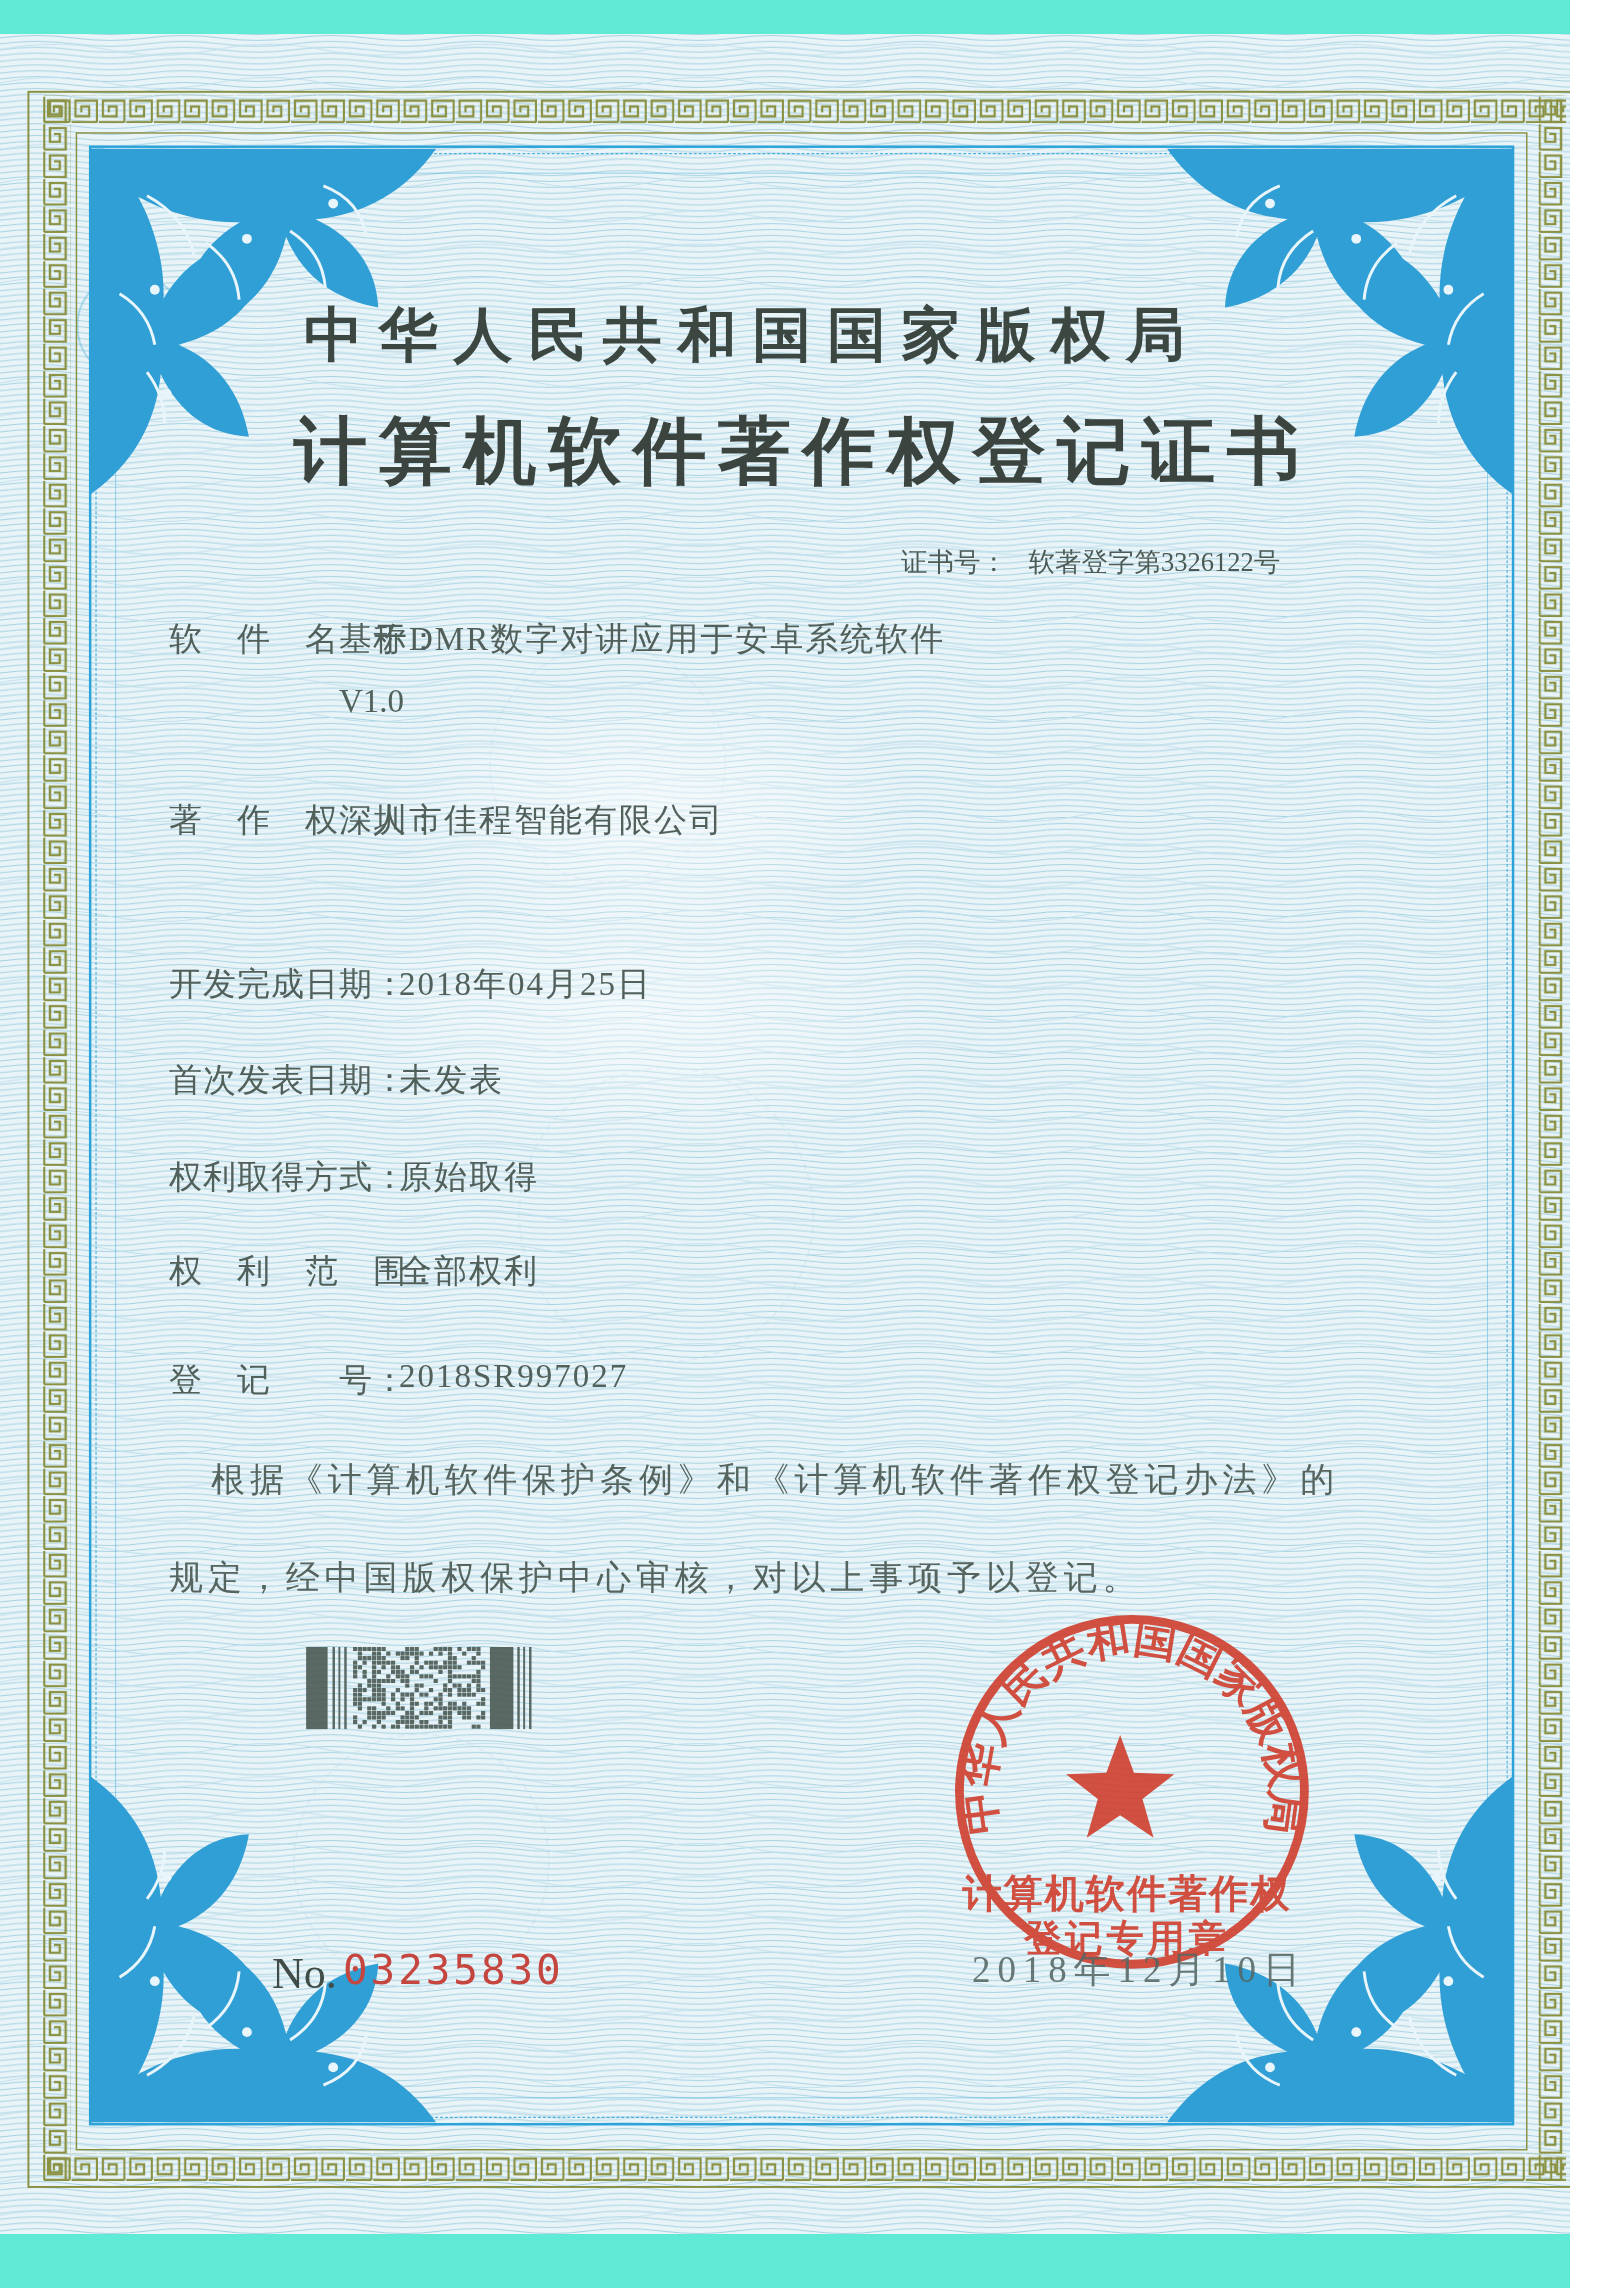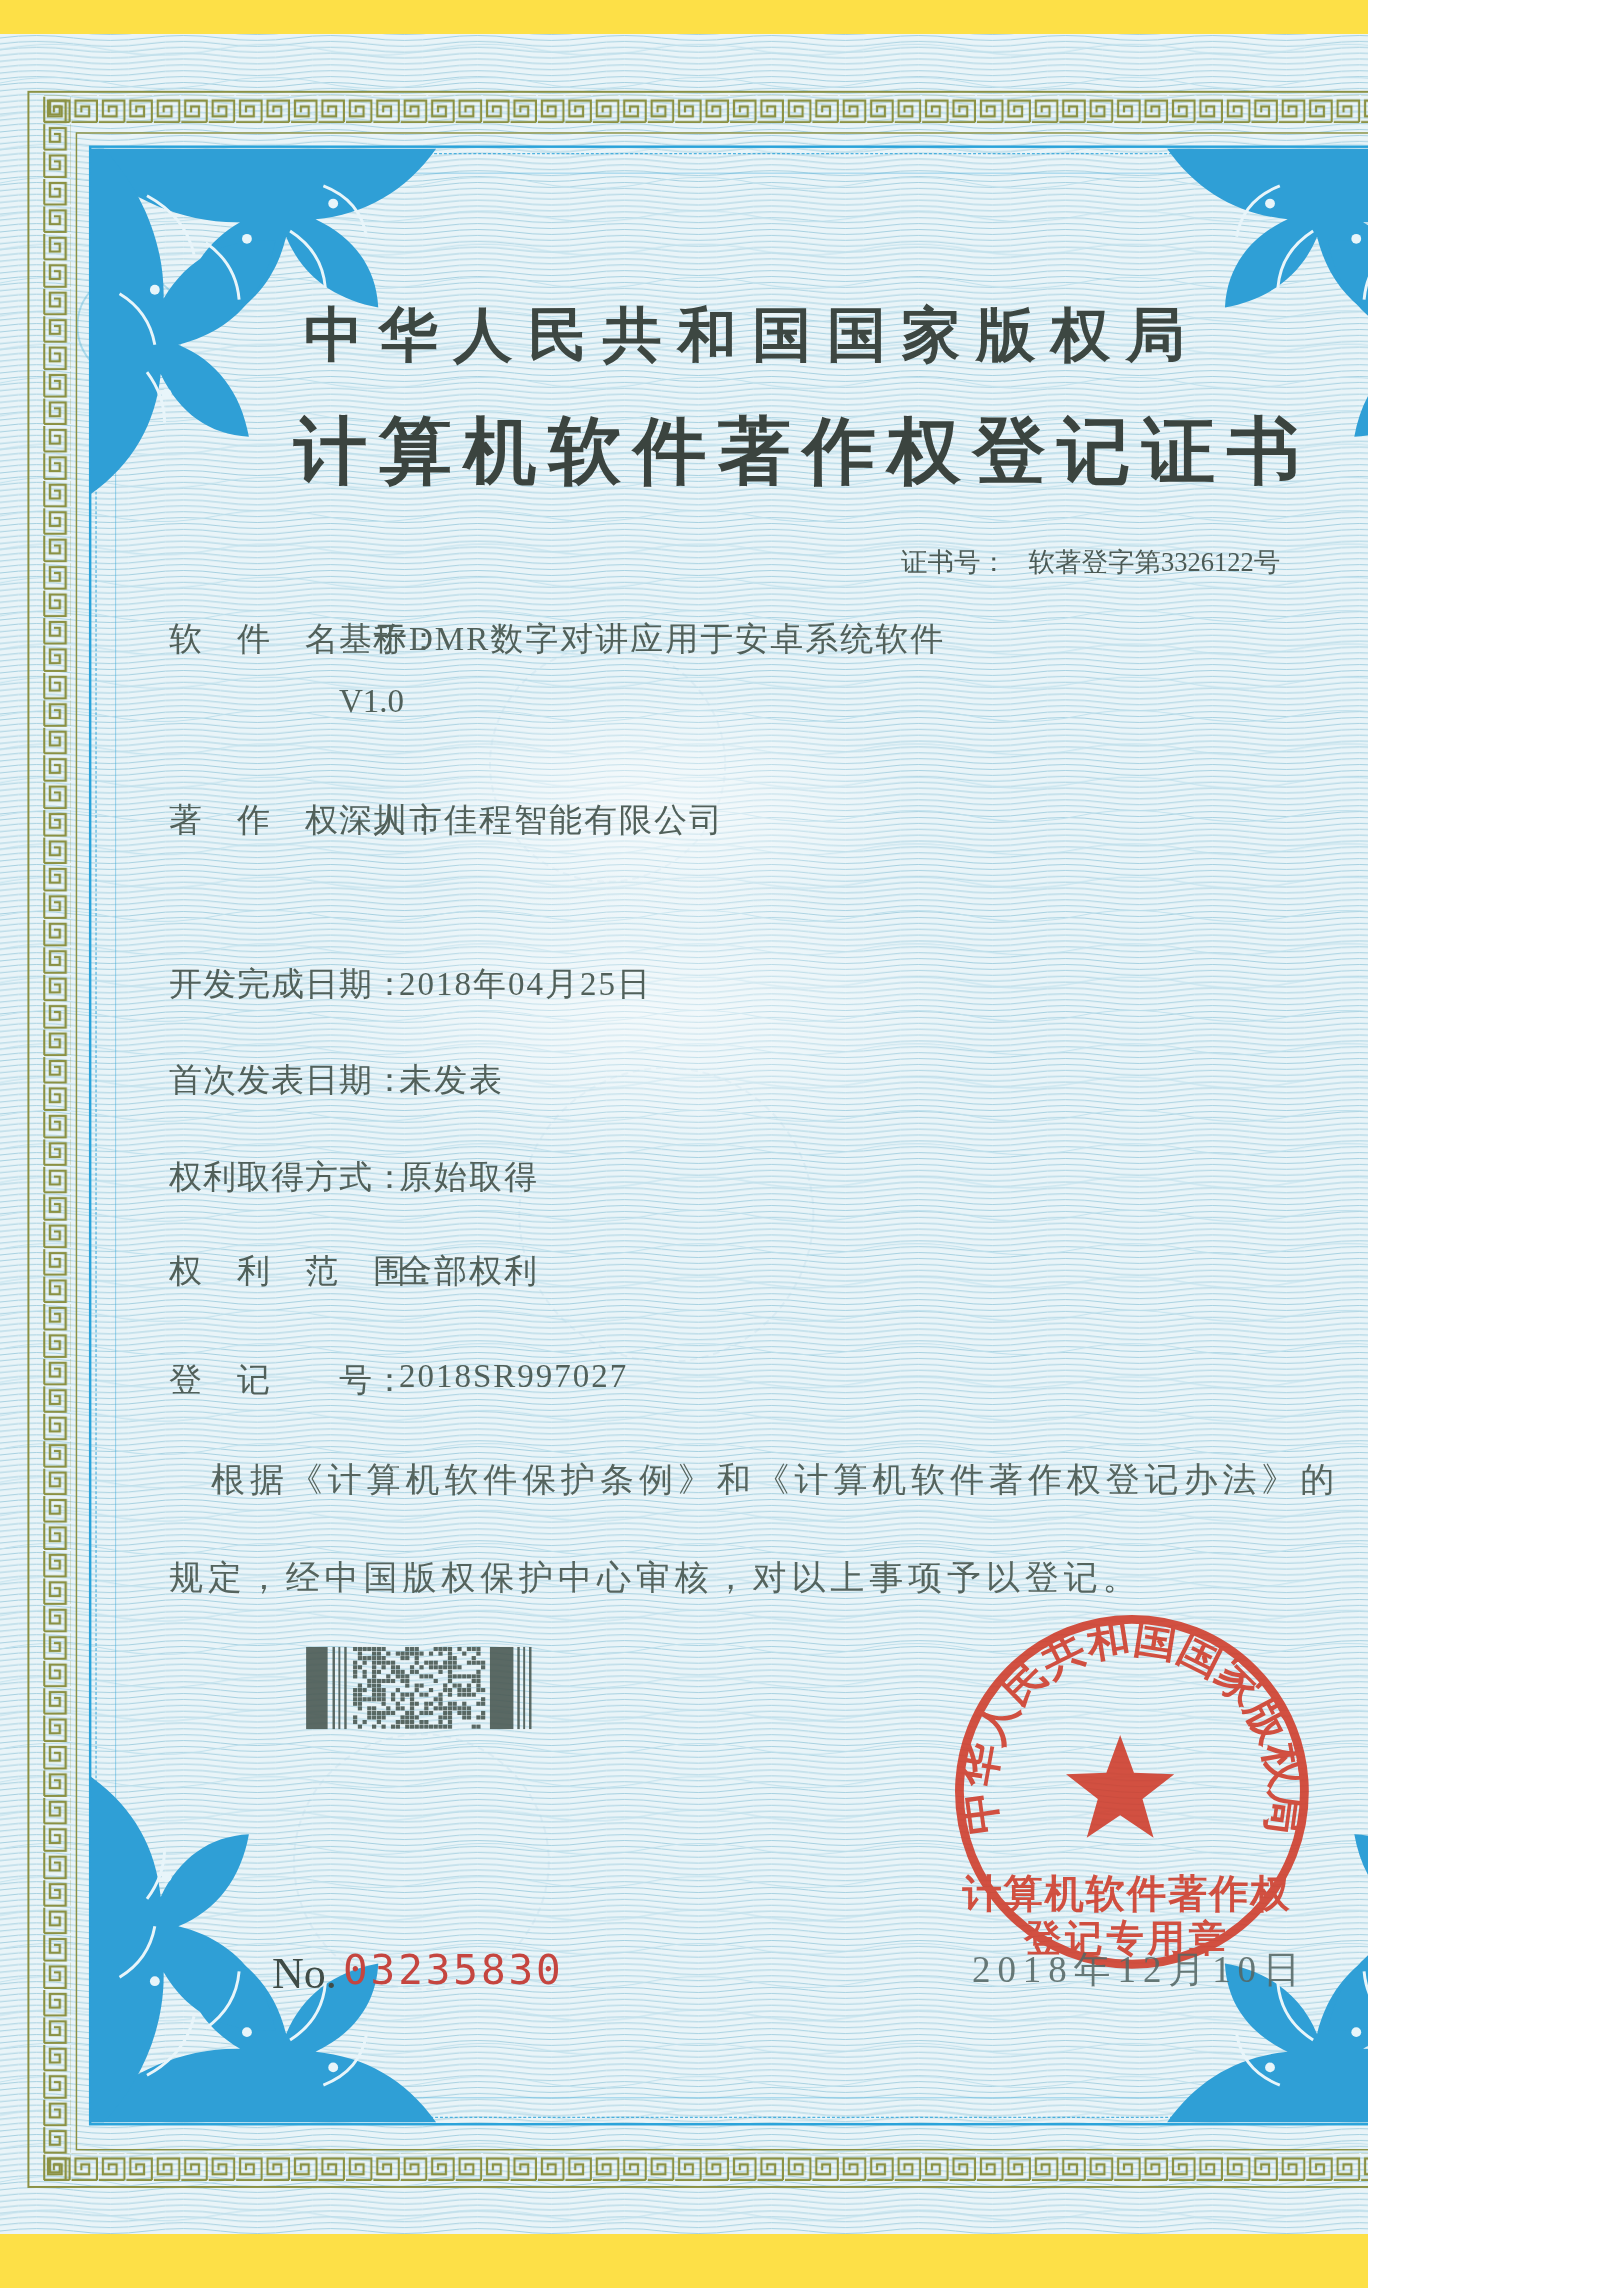--- a/index.html
+++ b/index.html
@@ -1,16 +1,16 @@
 <!DOCTYPE html>
 <html><head>
 <meta charset="utf-8">
 <style>
   html,body{margin:0;padding:0;background:#ffffff;}
-  .page{position:relative;width:1368px;height:2289px;background:#fde047;overflow:hidden;
+  .page{position:relative;width:1570px;height:2289px;background:#5eead4;overflow:hidden;
         font-family:"Liberation Serif","DejaVu Serif",serif;}
   .paper{position:absolute;left:0;top:34px;width:1613px;height:2200px;background:#e9f4f8;}
   .bg{position:absolute;left:0;top:0;}
   .abs{position:absolute;line-height:1.15;}
   .title1{left:304px;top:302px;font-size:59px;font-weight:bold;letter-spacing:15.7px;color:#3d4742;}
   .title2{left:294px;top:410px;font-size:73px;font-weight:bold;letter-spacing:11.8px;color:#3b443f;}
   .certno{left:887px;top:547px;font-size:26.5px;color:#4c5a55;margin-left:14px;}
   .certno .val{margin-left:21.6px;}
   .fields{position:absolute;left:169px;top:0;width:1274px;font-size:33px;color:#51605a;}
   .frow{position:absolute;left:0;}

